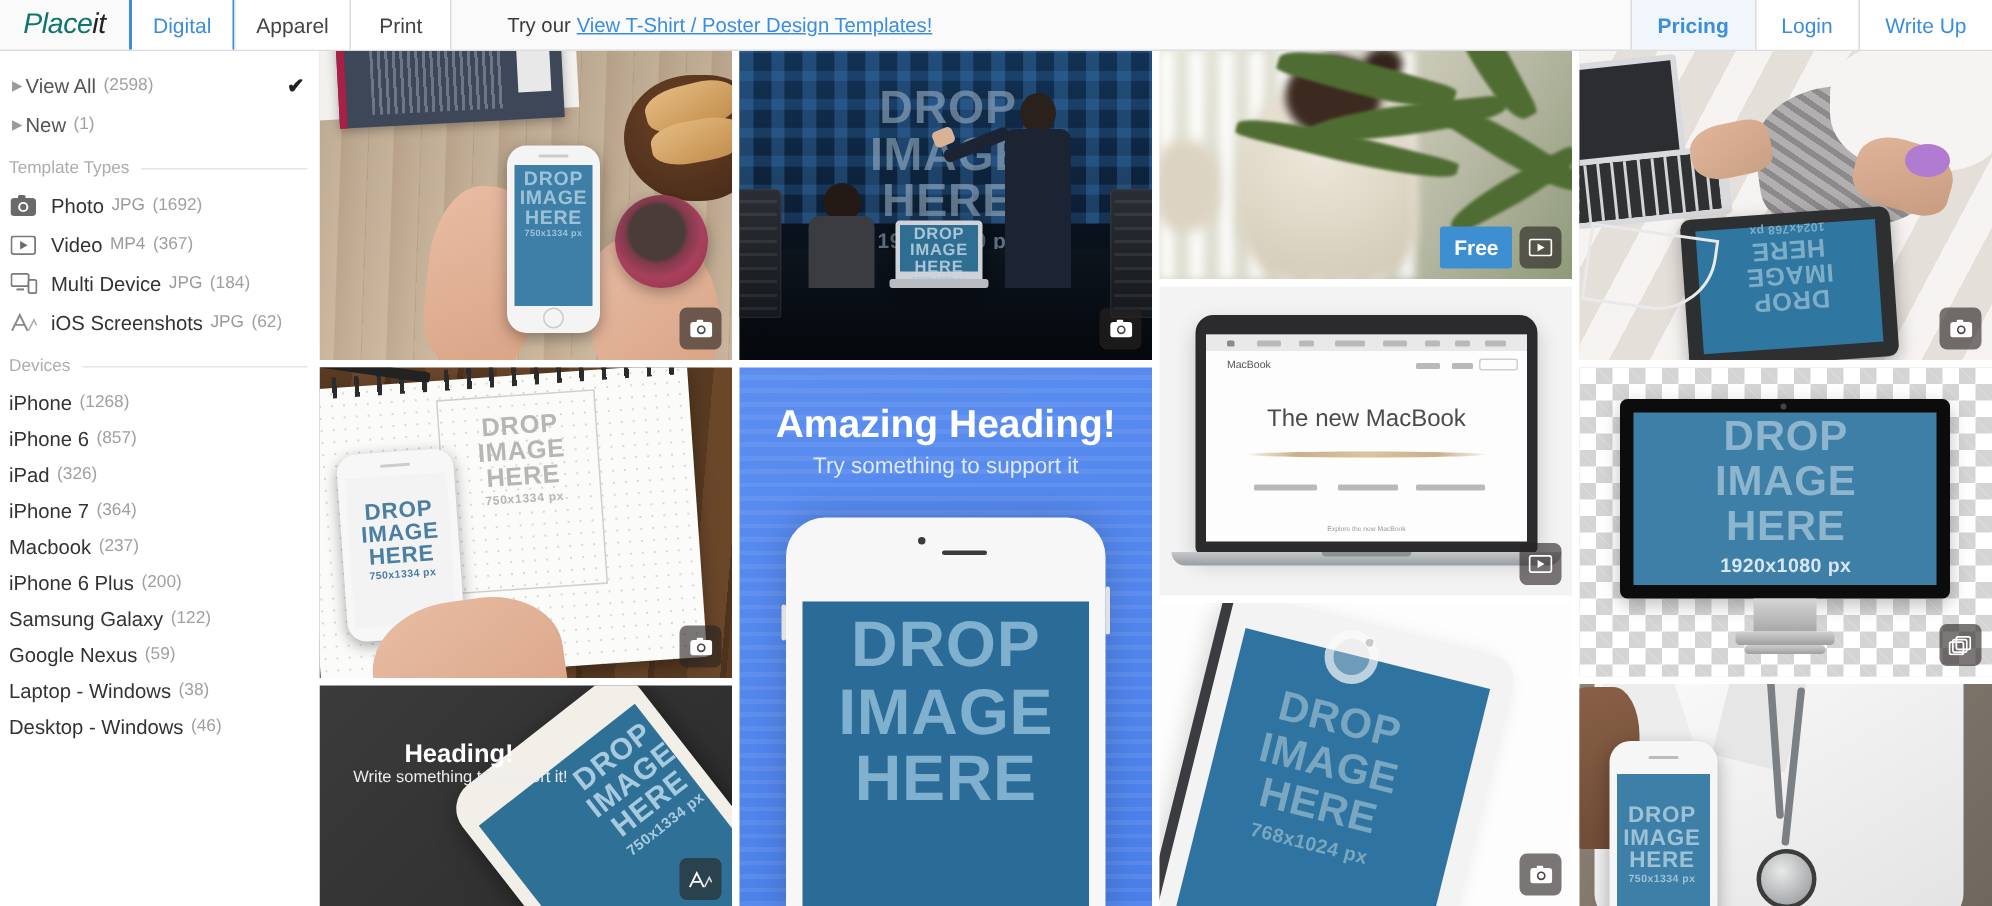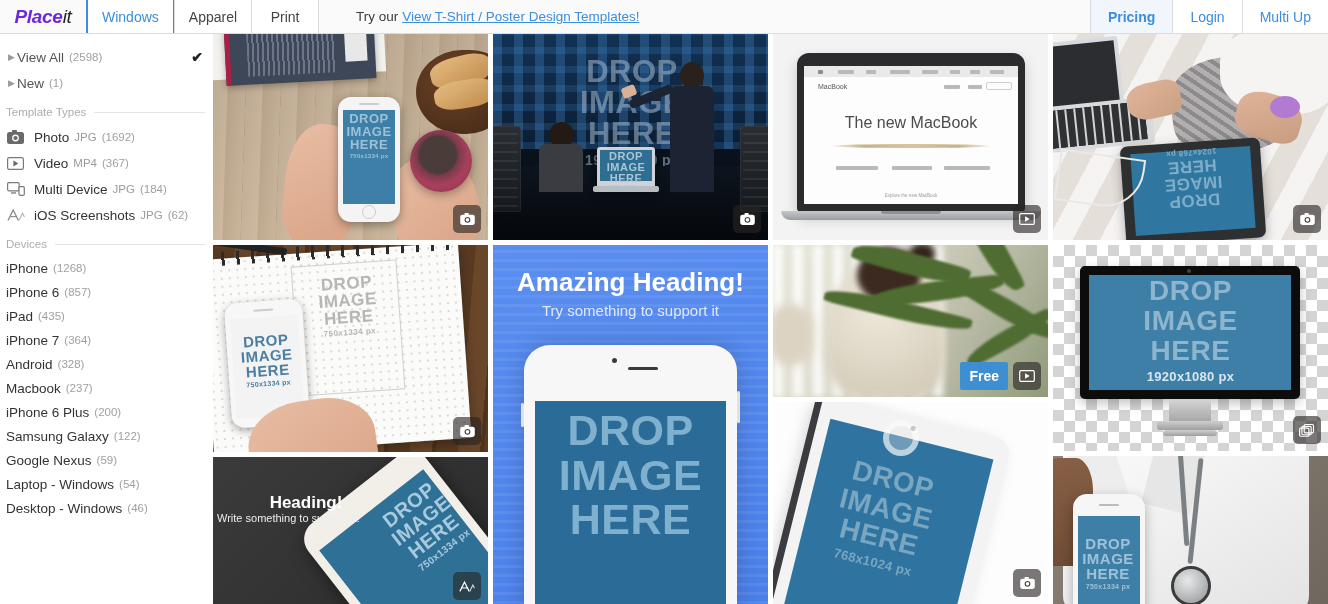--- a/index.html
+++ b/index.html
@@ -20,21 +20,21 @@
     border-bottom: 1px solid #dcdcdc;
     display: flex; align-items: stretch;
     z-index: 20;
   }
   #logo {
     width: 86px; height: 33px;
     display: flex; align-items: center; justify-content: center;
     font-size: 19px; letter-spacing: -0.3px;
     white-space: nowrap;
   }
-  #logo .b { font-weight: bold; font-style: italic; color: #6d28d9; }
+  #logo .b { font-weight: normal; font-style: italic; color: #0f766e; }
   #logo .i { font-weight: normal; font-style: italic; color: #222; }
 
   .navtabs { display: flex; align-items: stretch; }
   .navtab {
     min-width: 68px; padding: 0 14px;
     height: 33px;
     display: flex; align-items: center; justify-content: center;
     font-size: 14px; color: #444;
     background: #fff;
     border-left: 1px solid #dcdcdc;
@@ -357,21 +357,21 @@
   }
   .monscreen { position:absolute; background:#3d7fa6; }
   .neck { position:absolute; background: linear-gradient(180deg,#d5d5d5,#a8a8a8); }
   .foot { position:absolute; background: linear-gradient(180deg,#cfcfcf,#9f9f9f); border-radius:3px; }
 
   
   .darkbg { background: linear-gradient(135deg,#3b3b3b,#2b2b2b); }
   .darkhead {
     position:absolute; color:#fff; text-align:center; font-weight:bold;
   }
-  .darksub { position:absolute; color:#ededed; text-align:left; }
+  .darksub { position:absolute; color:#ededed; text-align:center; }
   .tiltphone {
     position:absolute; background:#f2efe9; border-radius:20px;
     transform: rotate(-38deg);
     box-shadow: 0 6px 18px rgba(0,0,0,0.5);
   }
   .tiltscreen { position:absolute; background:#2f7196; }
 
   
   .whitebg { background:#fdfdfd; }
   .tabtilt {
@@ -409,32 +409,32 @@
 </style>
 </head>
 <body>
 
 <div id="header">
   <div id="logo">
     <span class="b">Place</span>
       <span class="i">it</span>
   </div>
   <div class="navtabs">
-    <div class="navtab active">Windows</div>
+    <div class="navtab active">Digital</div>
     <div class="navtab">Apparel</div>
     <div class="navtab">Print</div>
   </div>
   <div id="promo">
     <span>Try our</span>
     <span class="link">View T-Shirt / Poster Design Templates!</span>
   </div>
   <div class="rightnav">
     <div class="rbtn highlight">Pricing</div>
     <div class="rbtn">Login</div>
-    <div class="rbtn">Multi Up</div>
+    <div class="rbtn">Write Up</div>
   </div>
 </div>
 
 <div id="sidebar">
 
   <div class="srow viewall">
     <span class="caret">▶</span>
     <span class="lbl">View All</span>
     <span class="cnt">(2598)</span>
     <span class="check">✔</span>
@@ -512,49 +512,45 @@
   <div class="drow">
       <span>iPhone</span>
       <span class="cnt">(1268)</span>
     </div>
   <div class="drow">
       <span>iPhone 6</span>
       <span class="cnt">(857)</span>
     </div>
   <div class="drow">
       <span>iPad</span>
-      <span class="cnt">(435)</span>
+      <span class="cnt">(326)</span>
     </div>
   <div class="drow">
       <span>iPhone 7</span>
       <span class="cnt">(364)</span>
     </div>
   <div class="drow">
-      <span>Android</span>
-      <span class="cnt">(328)</span>
-    </div>
-  <div class="drow">
       <span>Macbook</span>
       <span class="cnt">(237)</span>
     </div>
   <div class="drow">
       <span>iPhone 6 Plus</span>
       <span class="cnt">(200)</span>
     </div>
   <div class="drow">
       <span>Samsung Galaxy</span>
       <span class="cnt">(122)</span>
     </div>
   <div class="drow">
       <span>Google Nexus</span>
       <span class="cnt">(59)</span>
     </div>
   <div class="drow">
       <span>Laptop - Windows</span>
-      <span class="cnt">(54)</span>
+      <span class="cnt">(38)</span>
     </div>
   <div class="drow">
       <span>Desktop - Windows</span>
       <span class="cnt">(46)</span>
     </div>
 </div>
 
 <div id="grid">
 
   <div class="col col1">
@@ -709,20 +705,41 @@
       </div>
       <div class="drop" style="left:45px; top:163px; width:185px; font-size:43px; color:#7fb0cd;">
         <div style="line-height:1.04">DROP</div>
         <div style="line-height:1.04">IMAGE</div>
         <div style="line-height:1.04">HERE</div>
       </div>
     </div>
   </div>
 
   <div class="col col3">
+
+    <div class="card plantbg" style="height:152px">
+      <div class="blinds"></div>
+      <div class="woman" style="left:52px; top:22px; width:120px; height:132px;"></div>
+      <div class="hair" style="left:84px; top:2px; width:64px; height:56px;"></div>
+      <div style="position:absolute; left:136px; top:-2px; width:26px; height:22px; background:#33241b; border-radius:50%; filter:blur(3px);"></div>
+      <div style="position:absolute; left:-4px; top:60px; width:44px; height:60px; background:#dcd3c2; border-radius:40%; filter:blur(4px);"></div>
+      <div class="leaf" style="left:78px; top:8px; width:120px; height:22px; transform:rotate(16deg);"></div>
+      <div class="leaf" style="left:96px; top:36px; width:136px; height:20px; transform:rotate(-6deg);"></div>
+      <div class="leaf" style="left:50px; top:56px; width:150px; height:18px; transform:rotate(14deg);"></div>
+      <div class="leaf" style="left:166px; top:-12px; width:104px; height:24px; transform:rotate(62deg);"></div>
+      <div class="leaf" style="left:178px; top:54px; width:110px; height:20px; transform:rotate(32deg);"></div>
+      <div class="leaf" style="left:188px; top:84px; width:96px; height:18px; transform:rotate(-28deg);"></div>
+      <div class="freebadge">Free</div>
+      <div class="badge">
+        <svg width="16" height="12" viewBox="0 0 17 13">
+            <rect x="0.6" y="0.6" width="15.8" height="11.8" rx="1.6" fill="none" stroke="#fff" stroke-width="1.3"></rect>
+            <path d="M6.4 3.6 L11.4 6.5 L6.4 9.4 Z" fill="#fff"></path>
+          </svg>
+      </div>
+    </div>
 
     <div class="card macbg" style="height:206px">
       <div class="mbbody" style="left:24px; top:19px; width:228px; height:160px;">
         <div class="mbscreen" style="left:7px; top:13px; width:214px; height:138px;">
           <div class="applebar" style="height:11px;">
             <div class="navdot" style="left:14px; top:3.5px; width:5px; background:#8c8c8c;"></div>
             <div class="navdot" style="left:34px; top:3.5px; width:16px;"></div>
             <div class="navdot" style="left:62px; top:3.5px; width:10px;"></div>
             <div class="navdot" style="left:86px; top:3.5px; width:20px;"></div>
             <div class="navdot" style="left:118px; top:3.5px; width:16px;"></div>
@@ -745,41 +762,20 @@
       <div class="mbbase" style="left:8px; top:177px; width:260px; height:9px;"></div>
       <div style="position:absolute; left:108px; top:177px; width:60px; height:3px; background:#8d9095; border-radius:0 0 4px 4px;"></div>
       <div class="badge">
         <svg width="16" height="12" viewBox="0 0 17 13">
             <rect x="0.6" y="0.6" width="15.8" height="11.8" rx="1.6" fill="none" stroke="#fff" stroke-width="1.3"></rect>
             <path d="M6.4 3.6 L11.4 6.5 L6.4 9.4 Z" fill="#fff"></path>
           </svg>
       </div>
     </div>
 
-    <div class="card plantbg" style="height:152px">
-      <div class="blinds"></div>
-      <div class="woman" style="left:52px; top:22px; width:120px; height:132px;"></div>
-      <div class="hair" style="left:84px; top:2px; width:64px; height:56px;"></div>
-      <div style="position:absolute; left:136px; top:-2px; width:26px; height:22px; background:#33241b; border-radius:50%; filter:blur(3px);"></div>
-      <div style="position:absolute; left:-4px; top:60px; width:44px; height:60px; background:#dcd3c2; border-radius:40%; filter:blur(4px);"></div>
-      <div class="leaf" style="left:78px; top:8px; width:120px; height:22px; transform:rotate(16deg);"></div>
-      <div class="leaf" style="left:96px; top:36px; width:136px; height:20px; transform:rotate(-6deg);"></div>
-      <div class="leaf" style="left:50px; top:56px; width:150px; height:18px; transform:rotate(14deg);"></div>
-      <div class="leaf" style="left:166px; top:-12px; width:104px; height:24px; transform:rotate(62deg);"></div>
-      <div class="leaf" style="left:178px; top:54px; width:110px; height:20px; transform:rotate(32deg);"></div>
-      <div class="leaf" style="left:188px; top:84px; width:96px; height:18px; transform:rotate(-28deg);"></div>
-      <div class="freebadge">Free</div>
-      <div class="badge">
-        <svg width="16" height="12" viewBox="0 0 17 13">
-            <rect x="0.6" y="0.6" width="15.8" height="11.8" rx="1.6" fill="none" stroke="#fff" stroke-width="1.3"></rect>
-            <path d="M6.4 3.6 L11.4 6.5 L6.4 9.4 Z" fill="#fff"></path>
-          </svg>
-      </div>
-    </div>
-
     <div class="card whitebg" style="height:202px">
       <div class="tabtilt" style="left:16px; top:12px; width:196px; height:250px;">
         <div style="position:absolute; left:94px; top:9px; width:5px; height:5px; border-radius:50%; background:#555;"></div>
         <div class="tabscreen" style="left:14px; top:22px; width:168px; height:216px;"></div>
         <div style="position:absolute; left:-5px; top:0; width:7px; height:100%; background:#3a3c40; border-radius:16px 0 0 16px;"></div>
       </div>
       <div class="drop" style="left:26px; top:62px; width:170px; font-size:28px; color:#79a6c0; transform:rotate(14deg);">
         <div style="line-height:1.06">DROP</div>
         <div style="line-height:1.06">IMAGE</div>
         <div style="line-height:1.06">HERE</div>

